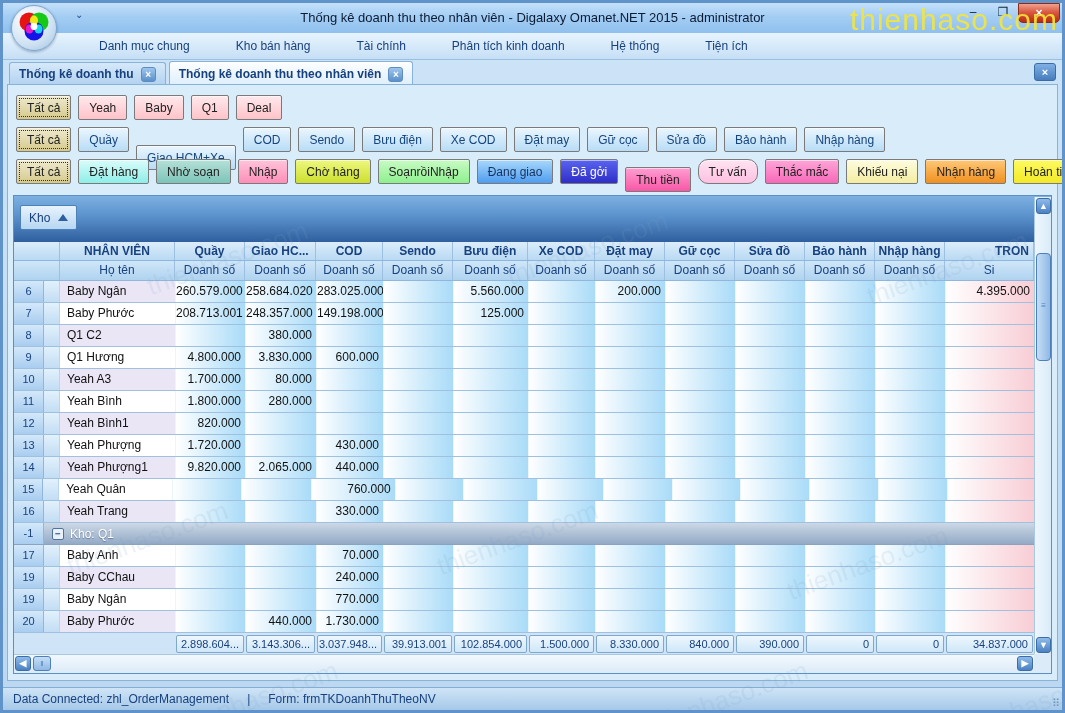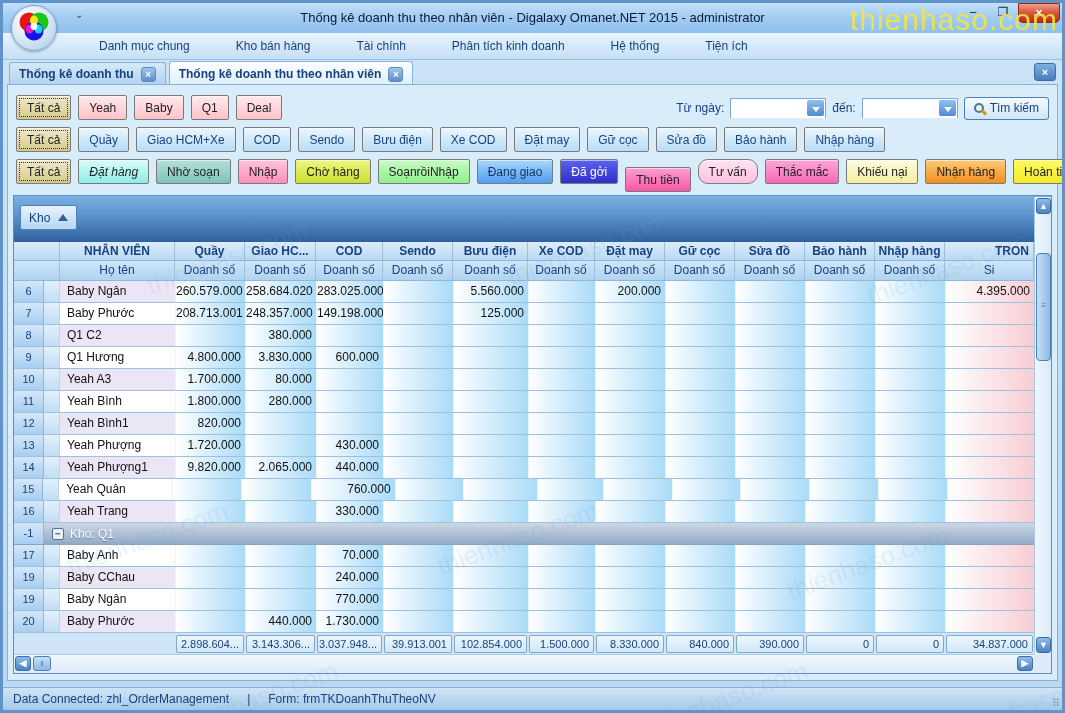--- a/index.html
+++ b/index.html
@@ -198,48 +198,38 @@
   </div>
 
   <div class="tabpage">
 
     <div class="frow frow1" id="frow1">
         <div class="btn focused" style="background: linear-gradient(rgb(240, 234, 208), rgb(212, 201, 140)); color: rgb(34, 34, 34);">Tất cả</div>
         <div class="btn" style="background: linear-gradient(rgb(255, 233, 236), rgb(255, 195, 201)); color: rgb(34, 34, 34);">Yeah</div>
         <div class="btn" style="background: linear-gradient(rgb(255, 233, 236), rgb(255, 195, 201)); color: rgb(34, 34, 34);">Baby</div>
         <div class="btn" style="background: linear-gradient(rgb(255, 233, 236), rgb(255, 195, 201)); color: rgb(34, 34, 34);">Q1</div>
         <div class="btn" style="background: linear-gradient(rgb(255, 233, 236), rgb(255, 195, 201)); color: rgb(34, 34, 34);">Deal</div>
-        <div class="dates">
-          <span class="dlabel">Từ ngày:</span>
-          <div class="combo"><input value="" style=""><div class="drop"></div></div>
-          <span class="dlabel">đến:</span>
-          <div class="combo"><input value="" style=""><div class="drop"></div></div>
-          <div class="search-btn">
-            <span class="mag"></span>
-            <span>Tìm kiếm</span>
-          </div>
-        </div>
       </div>
     <div class="frow frow2" id="frow2">
         <div class="btn focused" style="background: linear-gradient(rgb(240, 234, 208), rgb(212, 201, 140)); color: rgb(34, 34, 34);">Tất cả</div>
         <div class="btn" style="background: linear-gradient(rgb(234, 246, 254), rgb(184, 220, 246)); color: rgb(21, 69, 126);">Quầy</div>
-        <div class="btn" style="background: linear-gradient(rgb(234, 246, 254), rgb(184, 220, 246)); color: rgb(21, 69, 126);">Giao HCM+Xe</div>
+        <div class="btn" style="background: linear-gradient(rgb(234, 246, 254), rgb(184, 220, 246)); color: rgb(21, 69, 126); margin-top: 18px;">Giao HCM+Xe</div>
         <div class="btn" style="background: linear-gradient(rgb(234, 246, 254), rgb(184, 220, 246)); color: rgb(21, 69, 126);">COD</div>
         <div class="btn" style="background: linear-gradient(rgb(234, 246, 254), rgb(184, 220, 246)); color: rgb(21, 69, 126);">Sendo</div>
         <div class="btn" style="background: linear-gradient(rgb(234, 246, 254), rgb(184, 220, 246)); color: rgb(21, 69, 126);">Bưu điện</div>
         <div class="btn" style="background: linear-gradient(rgb(234, 246, 254), rgb(184, 220, 246)); color: rgb(21, 69, 126);">Xe COD</div>
         <div class="btn" style="background: linear-gradient(rgb(234, 246, 254), rgb(184, 220, 246)); color: rgb(21, 69, 126);">Đặt may</div>
         <div class="btn" style="background: linear-gradient(rgb(234, 246, 254), rgb(184, 220, 246)); color: rgb(21, 69, 126);">Gữ cọc</div>
         <div class="btn" style="background: linear-gradient(rgb(234, 246, 254), rgb(184, 220, 246)); color: rgb(21, 69, 126);">Sửa đồ</div>
         <div class="btn" style="background: linear-gradient(rgb(234, 246, 254), rgb(184, 220, 246)); color: rgb(21, 69, 126);">Bảo hành</div>
         <div class="btn" style="background: linear-gradient(rgb(234, 246, 254), rgb(184, 220, 246)); color: rgb(21, 69, 126);">Nhập hàng</div>
       </div>
     <div class="frow frow3" id="frow3">
         <div class="btn focused" style="background: linear-gradient(rgb(240, 234, 208), rgb(212, 201, 140)); color: rgb(34, 34, 34);">Tất cả</div>
-        <div class="btn" style="background: linear-gradient(rgb(217, 252, 250), rgb(142, 238, 232)); color: rgb(34, 34, 34); font-style: italic;">Đặt hàng</div>
+        <div class="btn" style="background: linear-gradient(rgb(217, 252, 250), rgb(142, 238, 232)); color: rgb(34, 34, 34);">Đặt hàng</div>
         <div class="btn" style="background: linear-gradient(rgb(181, 224, 216), rgb(124, 196, 184)); color: rgb(34, 34, 34);">Nhờ soạn</div>
         <div class="btn" style="background: linear-gradient(rgb(255, 196, 218), rgb(255, 143, 184)); color: rgb(34, 34, 34);">Nhập</div>
         <div class="btn" style="background: linear-gradient(rgb(238, 247, 126), rgb(204, 223, 46)); color: rgb(34, 34, 34);">Chờ hàng</div>
         <div class="btn" style="background: linear-gradient(rgb(200, 251, 196), rgb(142, 240, 142)); color: rgb(34, 34, 34);">SoạnrồiNhập</div>
         <div class="btn" style="background: linear-gradient(rgb(168, 216, 251), rgb(79, 157, 240)); color: rgb(22, 50, 92);">Đang giao</div>
         <div class="btn" style="background: linear-gradient(rgb(90, 100, 240), rgb(46, 46, 200)); color: rgb(255, 255, 255);">Đã gởi</div>
         <div class="btn" style="background: linear-gradient(rgb(255, 158, 210), rgb(248, 87, 166)); color: rgb(34, 34, 34); margin-top: 8px;">Thu tiền</div>
         <div class="btn" style="background: linear-gradient(rgb(255, 228, 242), rgb(255, 192, 224)); color: rgb(34, 34, 34); border-radius: 10px;">Tư vấn</div>
         <div class="btn" style="background: linear-gradient(rgb(255, 166, 216), rgb(247, 104, 184)); color: rgb(34, 34, 34);">Thắc mắc</div>
         <div class="btn" style="background: linear-gradient(rgb(253, 252, 224), rgb(244, 237, 160)); color: rgb(34, 34, 34);">Khiếu nại</div>

